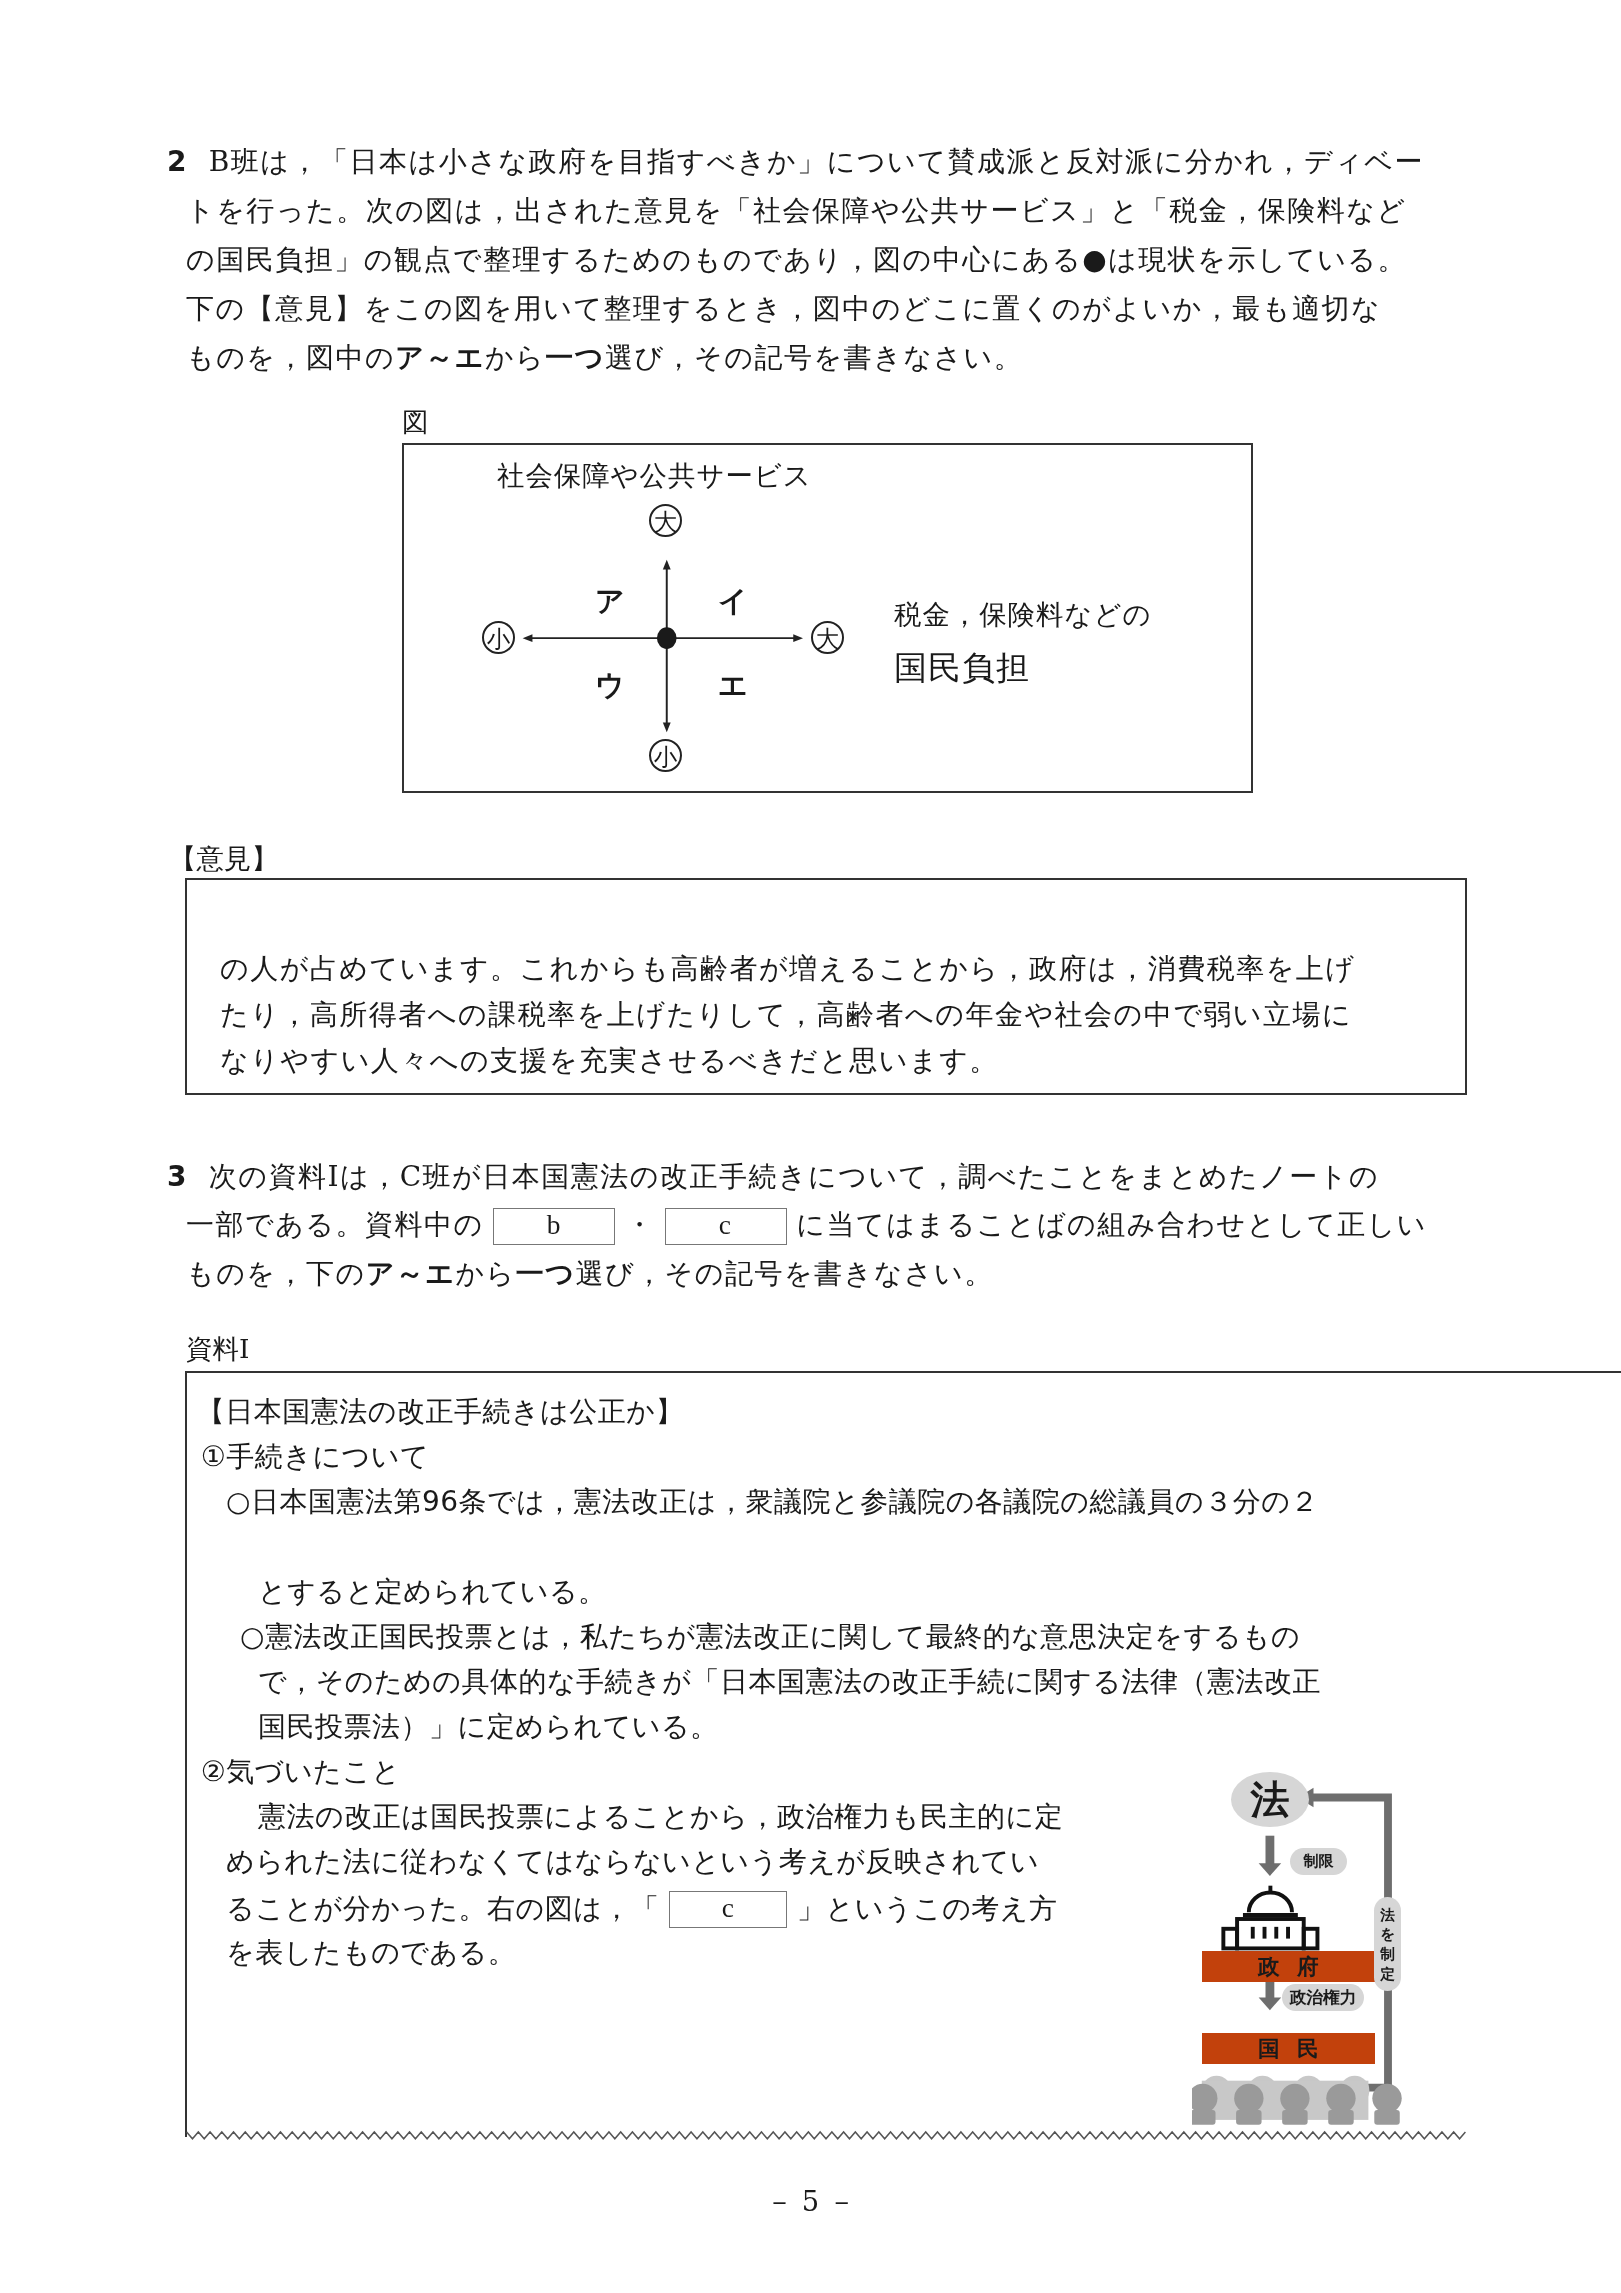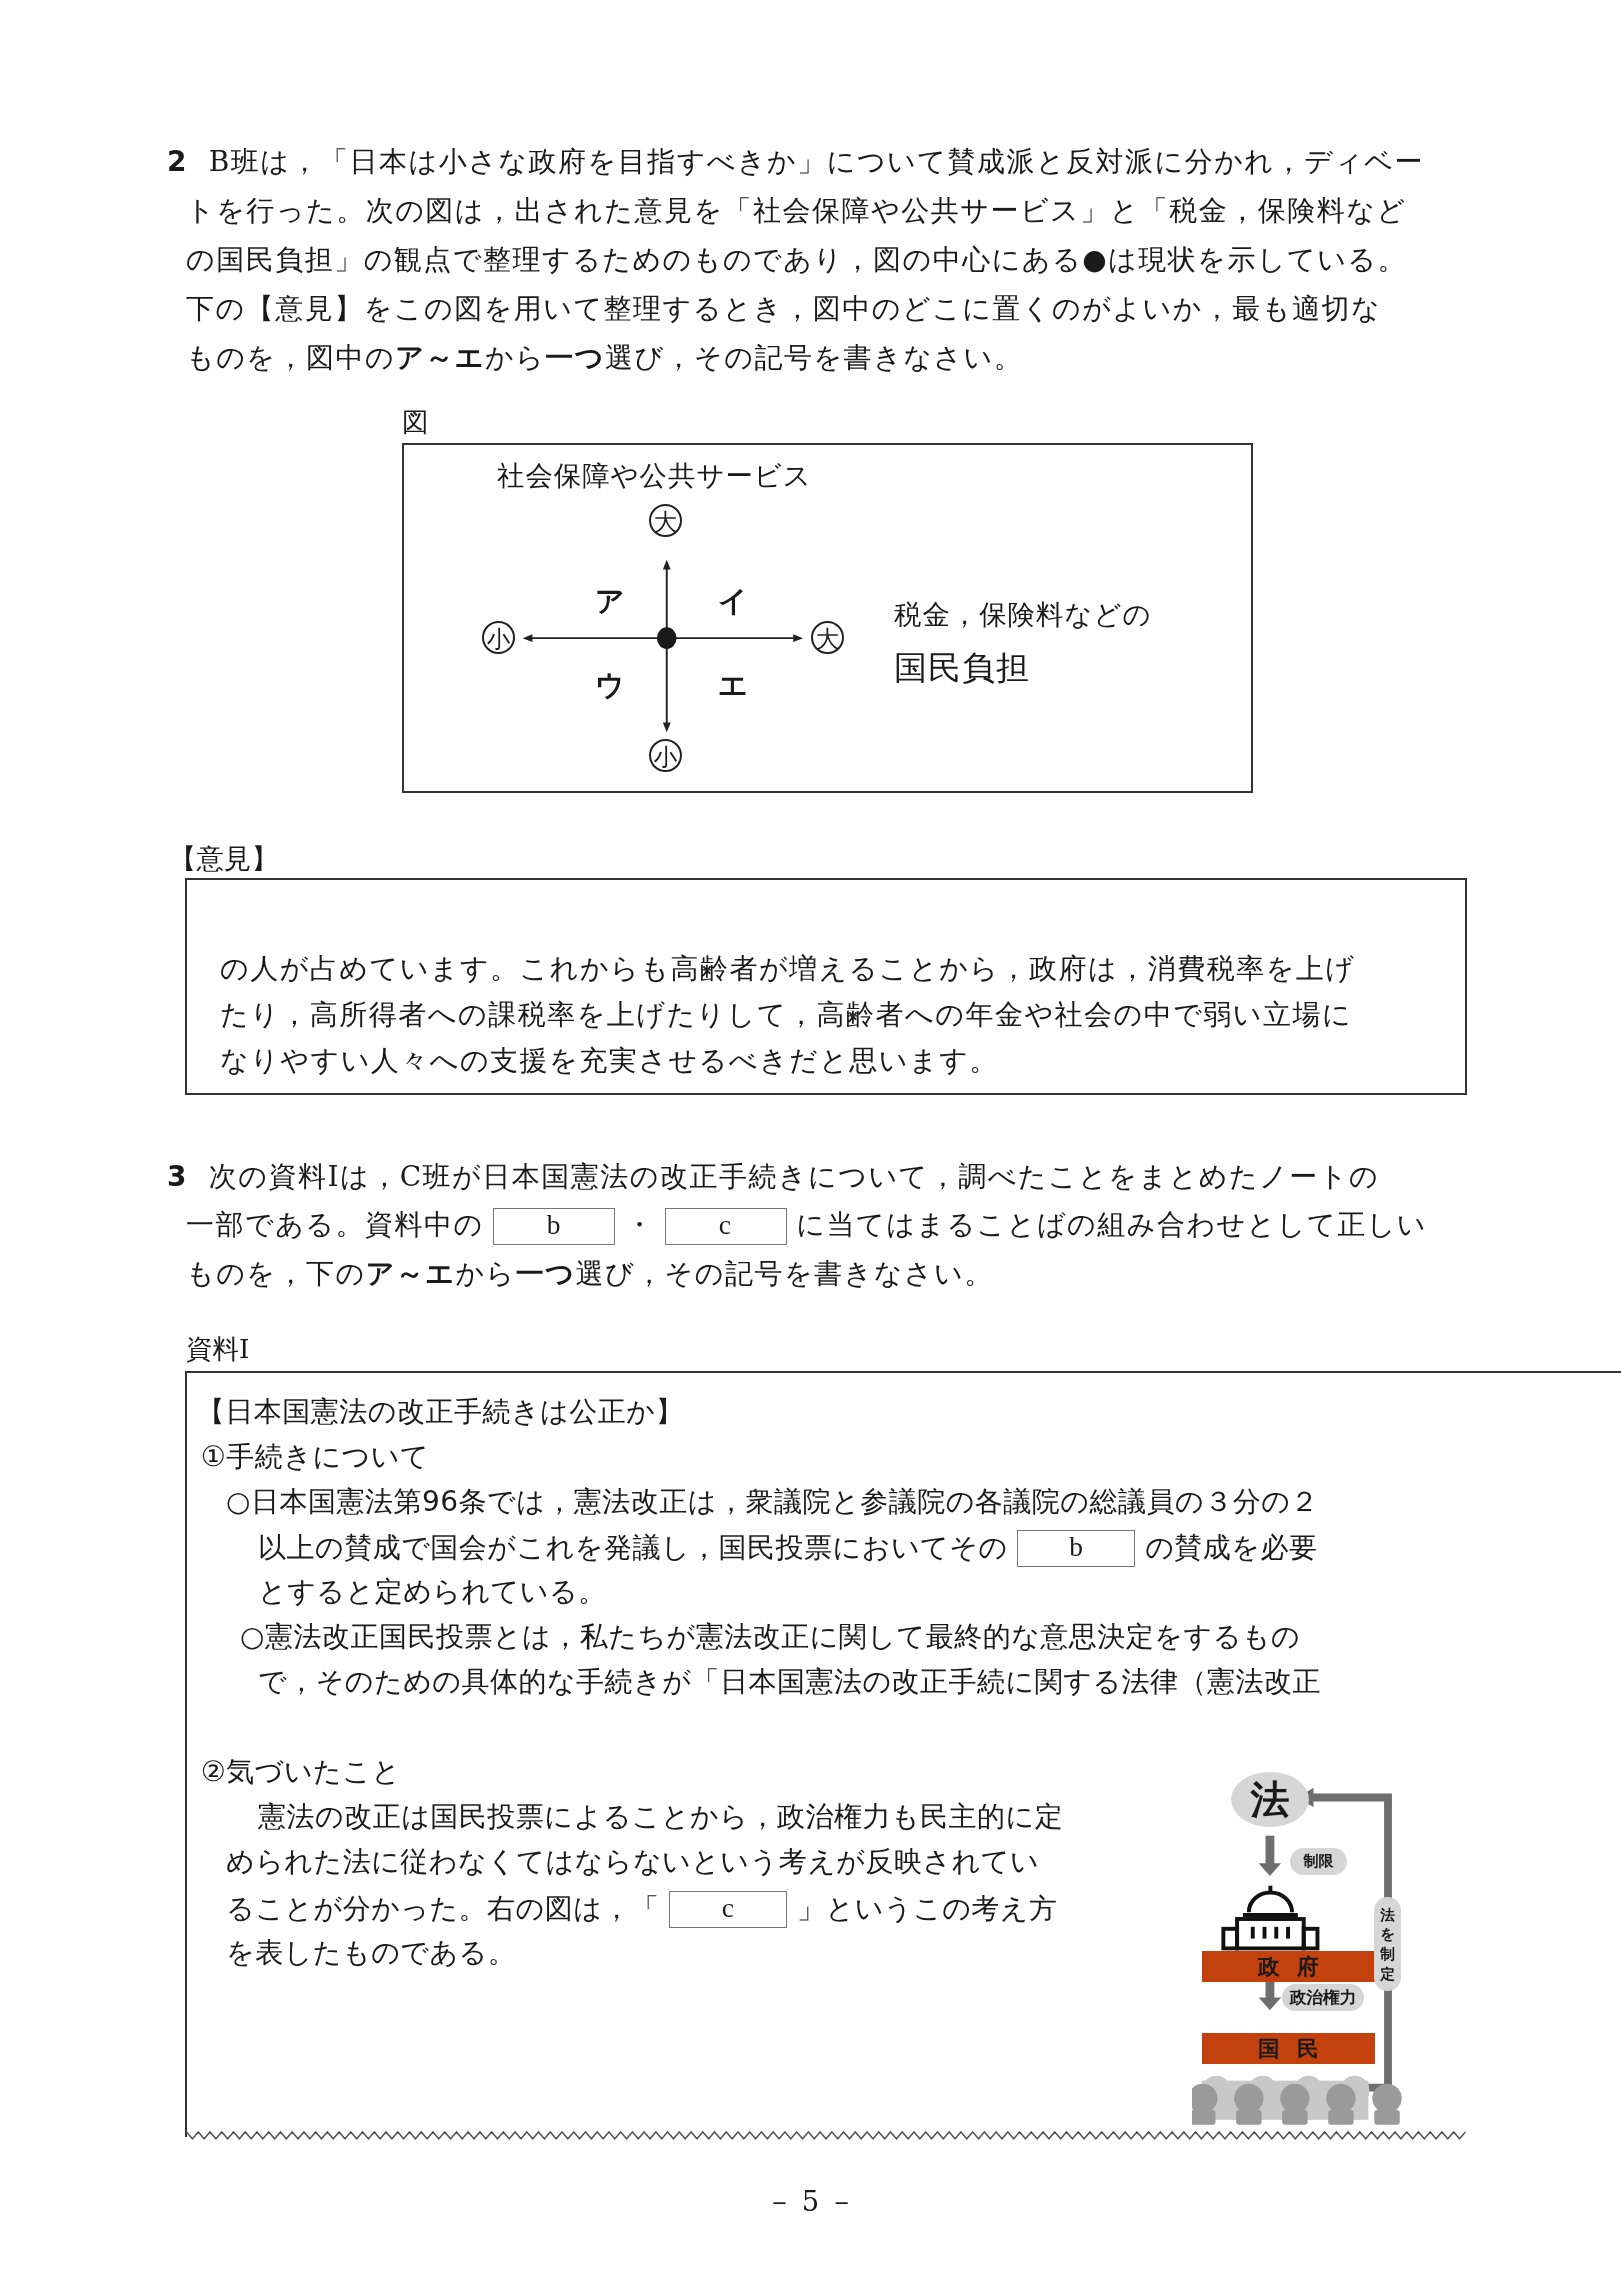--- a/index.html
+++ b/index.html
@@ -80,26 +80,24 @@
   <div class="line" style="left:186px; top:1257px;">
     <span>ものを，下の</span><span class="bold">ア～エ</span><span>から</span><span class="bold">一つ</span><span>選び，その記号を書きなさい。</span>
   </div>
 
   <div class="abs" style="left:186px; top:1331px; font-size:26.5px;">資料Ⅰ</div>
 
   <div class="abs" style="left:185px; top:1371px; width:1464px; height:766px; border:2.5px solid #333; border-bottom:none; box-sizing:border-box;">
     <div class="sline" style="left:9.8px; top:21.6px;">【日本国憲法の改正手続きは公正か】</div>
     <div class="sline" style="left:13.7px; top:67px;">①手続きについて</div>
     <div class="sline" style="left:39px; top:112px;">○日本国憲法第96条では，憲法改正は，衆議院と参議院の各議院の総議員の３分の２</div>
-    <div class="sline" style="left:71px; top:157px;">
-      <span>以上の賛成で国会がこれを発議し，国民投票においてその</span><span class="blank" style="width:116px;">b</span><span>の賛成を必要</span>
-    </div>
     <div class="sline" style="left:71px; top:202px;">とすると定められている。</div>
     <div class="sline" style="left:39px; top:247px;margin-left:14px;">○憲法改正国民投票とは，私たちが憲法改正に関して最終的な意思決定をするもの</div>
     <div class="sline" style="left:71px; top:292px;">で，そのための具体的な手続きが「日本国憲法の改正手続に関する法律（憲法改正</div>
+    <div class="sline" style="left:71px; top:337px;">国民投票法）」に定められている。</div>
     <div class="sline" style="left:13.7px; top:382px;">②気づいたこと</div>
     <div class="sline" style="left:39px; top:472px;">められた法に従わなくてはならないという考えが反映されてい</div>
     <div class="sline" style="left:71px; top:427px;">憲法の改正は国民投票によることから，政治権力も民主的に定</div>
     <div class="sline" style="left:39px; top:518px;">
       <span>ることが分かった。右の図は，「</span><span class="blank" style="width:116px;">c</span><span>」というこの考え方</span>
     </div>
     <div class="sline" style="left:39px; top:563px;">を表したものである。</div>
 
     <div class="abs" style="left:1005px; top:389px; width:245px; height:363px;">
       <svg class="abs" style="left:0; top:0;" width="245" height="363" viewBox="0 0 250 370">

